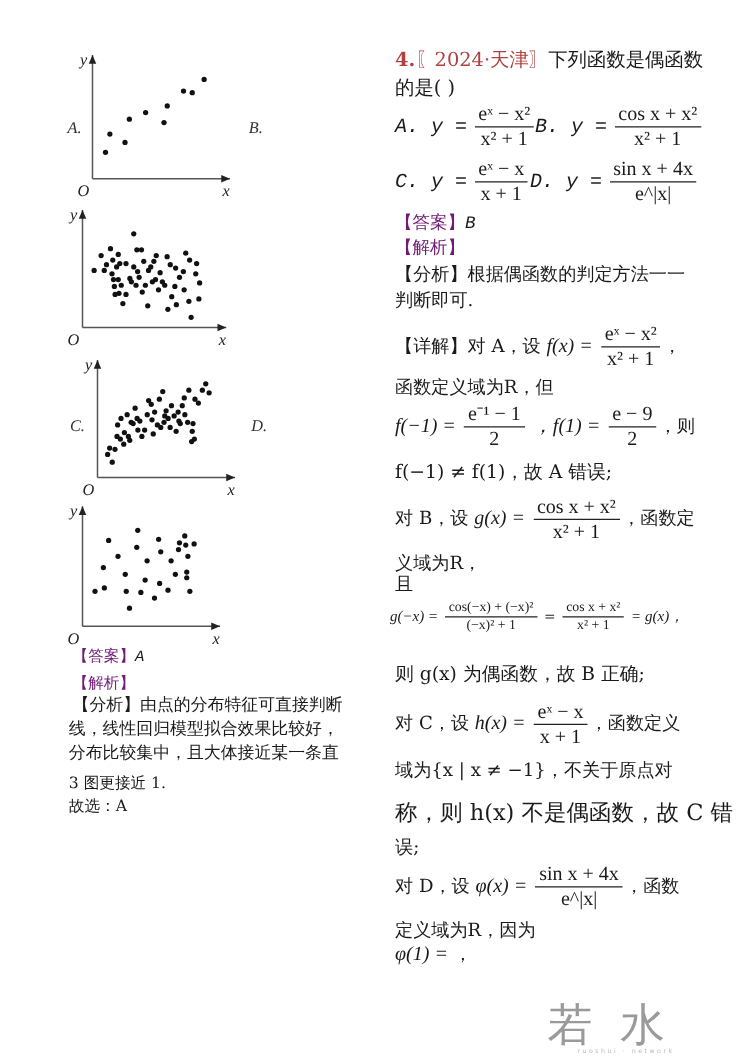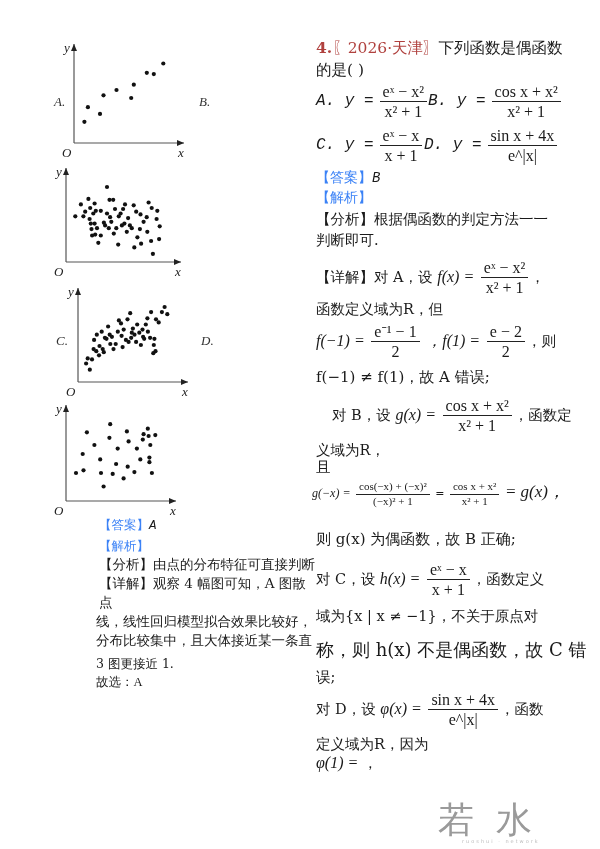--- a/index.html
+++ b/index.html
@@ -4,21 +4,21 @@
 <style>
   html, body { margin: 0; padding: 0; }
   body {
     width: 600px; height: 849px; background: #ffffff; position: relative; overflow: hidden;
     font-family: "DejaVu Serif", "Liberation Serif", serif; color: #1a1a1a;
   }
   .chart { position: absolute; }
   .chart svg { display: block; }
   .opt-label { position: absolute; font-family: "Liberation Serif", serif; font-style: italic; font-size: 13px; color: #333; }
   .left-text { position: absolute; left: 58px; font-size: 12.5px; line-height: 19px; width: 220px; }
-  .tag { color: #3b82f6; }
+  .tag { color: #701a75; }
   .it { font-style: italic; font-family: Liberation Mono, monospace; }
   .right { position: absolute; left: 316px; width: 270px; font-size: 15px; }
   .qhead { color: #b0413e; font-weight: bold; }
   .frac { display: inline-flex; flex-direction: column; align-items: center; vertical-align: middle; margin: 0 2px; font-family: "Liberation Serif", serif; text-align: center; }
   .frac .num { border-bottom: 1px solid #222; padding: 0 3px; line-height: 1.2; }
   .frac .den { padding: 0 3px; line-height: 1.2; }
   .math { font-family: "Liberation Serif", serif; font-size: 16px; }
   .line { position: absolute; white-space: nowrap; }
   .wm { position: absolute; left: 438px; top: 796px; font-family: "DejaVu Sans", sans-serif; font-size: 36px; color: #9a9a9a; letter-spacing: 22px; }
   .wm-sub { position: absolute; left: 462px; top: 838px; font-size: 5px; color: #bbb; letter-spacing: 2px; font-family: "DejaVu Sans", sans-serif; }
@@ -226,40 +226,37 @@
       <circle cx="93.8" cy="31.7" r="2.1" fill="#111"></circle>
       <circle cx="94.6" cy="39.0" r="2.1" fill="#111"></circle>
       <circle cx="95.4" cy="65.2" r="2.1" fill="#111"></circle>
       <circle cx="95.4" cy="60.6" r="2.1" fill="#111"></circle>
       <circle cx="96.3" cy="48.0" r="2.1" fill="#111"></circle>
       <circle cx="97.9" cy="76.0" r="2.1" fill="#111"></circle>
       <circle cx="101.3" cy="38.1" r="2.1" fill="#111"></circle>
     </svg>
 </div>
 
-<div class="left-text" style="top:515px;margin-left:41px;">
+<div class="left-text" style="top:515px;">
   <div>
     <span class="tag">【答案】</span><span class="it">A</span>
   </div>
   <div><span class="tag">【解析】</span></div>
   <div style="font-size:13.5px;">
     <span>【分析】</span><span>由点的分布特征可直接判断</span>
   </div>
-  <div style="font-size:13.5px;">
-    <span>【详解】</span><span>观察 4 幅图可知，A 图散点</span>
-  </div>
   <div style="font-size:13.5px;margin-left:-3px;">线，线性回归模型拟合效果比较好，</div>
   <div style="font-size:13.5px;margin-left:-3px;">分布比较集中，且大体接近某一条直</div>
   <div style="font-size:12.5px;margin-left:-3px;margin-top:4px;">3 图更接近 1.</div>
-  <div style="font-size:12.5px;margin-left:-3px;font-family:Liberation Serif, serif;">故选：A</div>
+  <div style="font-size:12.5px;margin-left:-3px;">故选：A</div>
 </div>
 
 <div class="right" style="top:38px;">
   <div class="line" style="top:0;left:0;font-size:15.5px;">
-    <span class="qhead">4.</span><span class="qhead" style="font-weight:normal;">〖2026·天津〗</span><span>下列函数是偶函数</span>
+    <span class="qhead">4.</span><span class="qhead" style="font-weight:normal;">〖2024·天津〗</span><span>下列函数是偶函数</span>
   </div>
   <div class="line" style="top:22px;left:0;font-size:15.5px;">的是(    )</div>
 
   <div class="line math" style="top:44px;left:0;">
     <span class="it">A. y =</span>
     <span class="frac">
         <span class="num">eˣ − x²</span>
         <span class="den">x² + 1</span>
       </span>
   </div>
@@ -305,48 +302,48 @@
   </div>
   <div class="line" style="top:262px;left:0;font-size:14.5px;">函数定义域为R，但</div>
   <div class="line" style="top:284px;left:0;font-size:14.5px;">
     <span class="math it">f(−1) =</span>
     <span class="frac math">
         <span class="num">e⁻¹ − 1</span>
         <span class="den">2</span>
       </span>
     <span class="math it">，f(1) =</span>
     <span class="frac math">
-        <span class="num">e − 2</span>
+        <span class="num">e − 9</span>
         <span class="den">2</span>
       </span><span>，则</span>
   </div>
   <div class="line" style="top:330px;left:0;font-size:15px;">f(−1) ≠ f(1)，故 A 错误;</div>
 
-  <div class="line" style="top:358px;left:16px;font-size:14.5px;">
+  <div class="line" style="top:358px;left:0;font-size:14.5px;">
     <span>对 B，设</span>
     <span class="math it">g(x) =</span>
     <span class="frac math">
         <span class="num">cos x + x²</span>
         <span class="den">x² + 1</span>
       </span><span>，函数定</span>
   </div>
   <div class="line" style="top:403px;left:0;font-size:14.5px;">义域为R，</div>
   <div class="line" style="top:420px;left:0;font-size:14.5px;">且</div>
   <div class="line" style="top:442px;left:-4px;font-size:11px;">
     <span class="math it" style="font-size:12px;">g(−x) =</span>
     <span class="frac" style="font-size:11px;">
         <span class="num">cos(−x) + (−x)²</span>
         <span class="den">(−x)² + 1</span>
       </span>
     <span>=</span>
     <span class="frac" style="font-size:11px;">
         <span class="num">cos x + x²</span>
         <span class="den">x² + 1</span>
       </span>
-    <span class="math it" style="font-size:17px;">= g(x)，</span>
+    <span class="math it" style="font-size:12px;">= g(x)，</span>
   </div>
   <div class="line" style="top:492px;left:0;font-size:15px;">则 g(x) 为偶函数，故 B 正确;</div>
 
   <div class="line" style="top:522px;left:0;font-size:14.5px;">
     <span>对 C，设</span>
     <span class="math it">h(x) =</span>
     <span class="frac math">
         <span class="num">eˣ − x</span>
         <span class="den">x + 1</span>
       </span><span>，函数定义</span>

